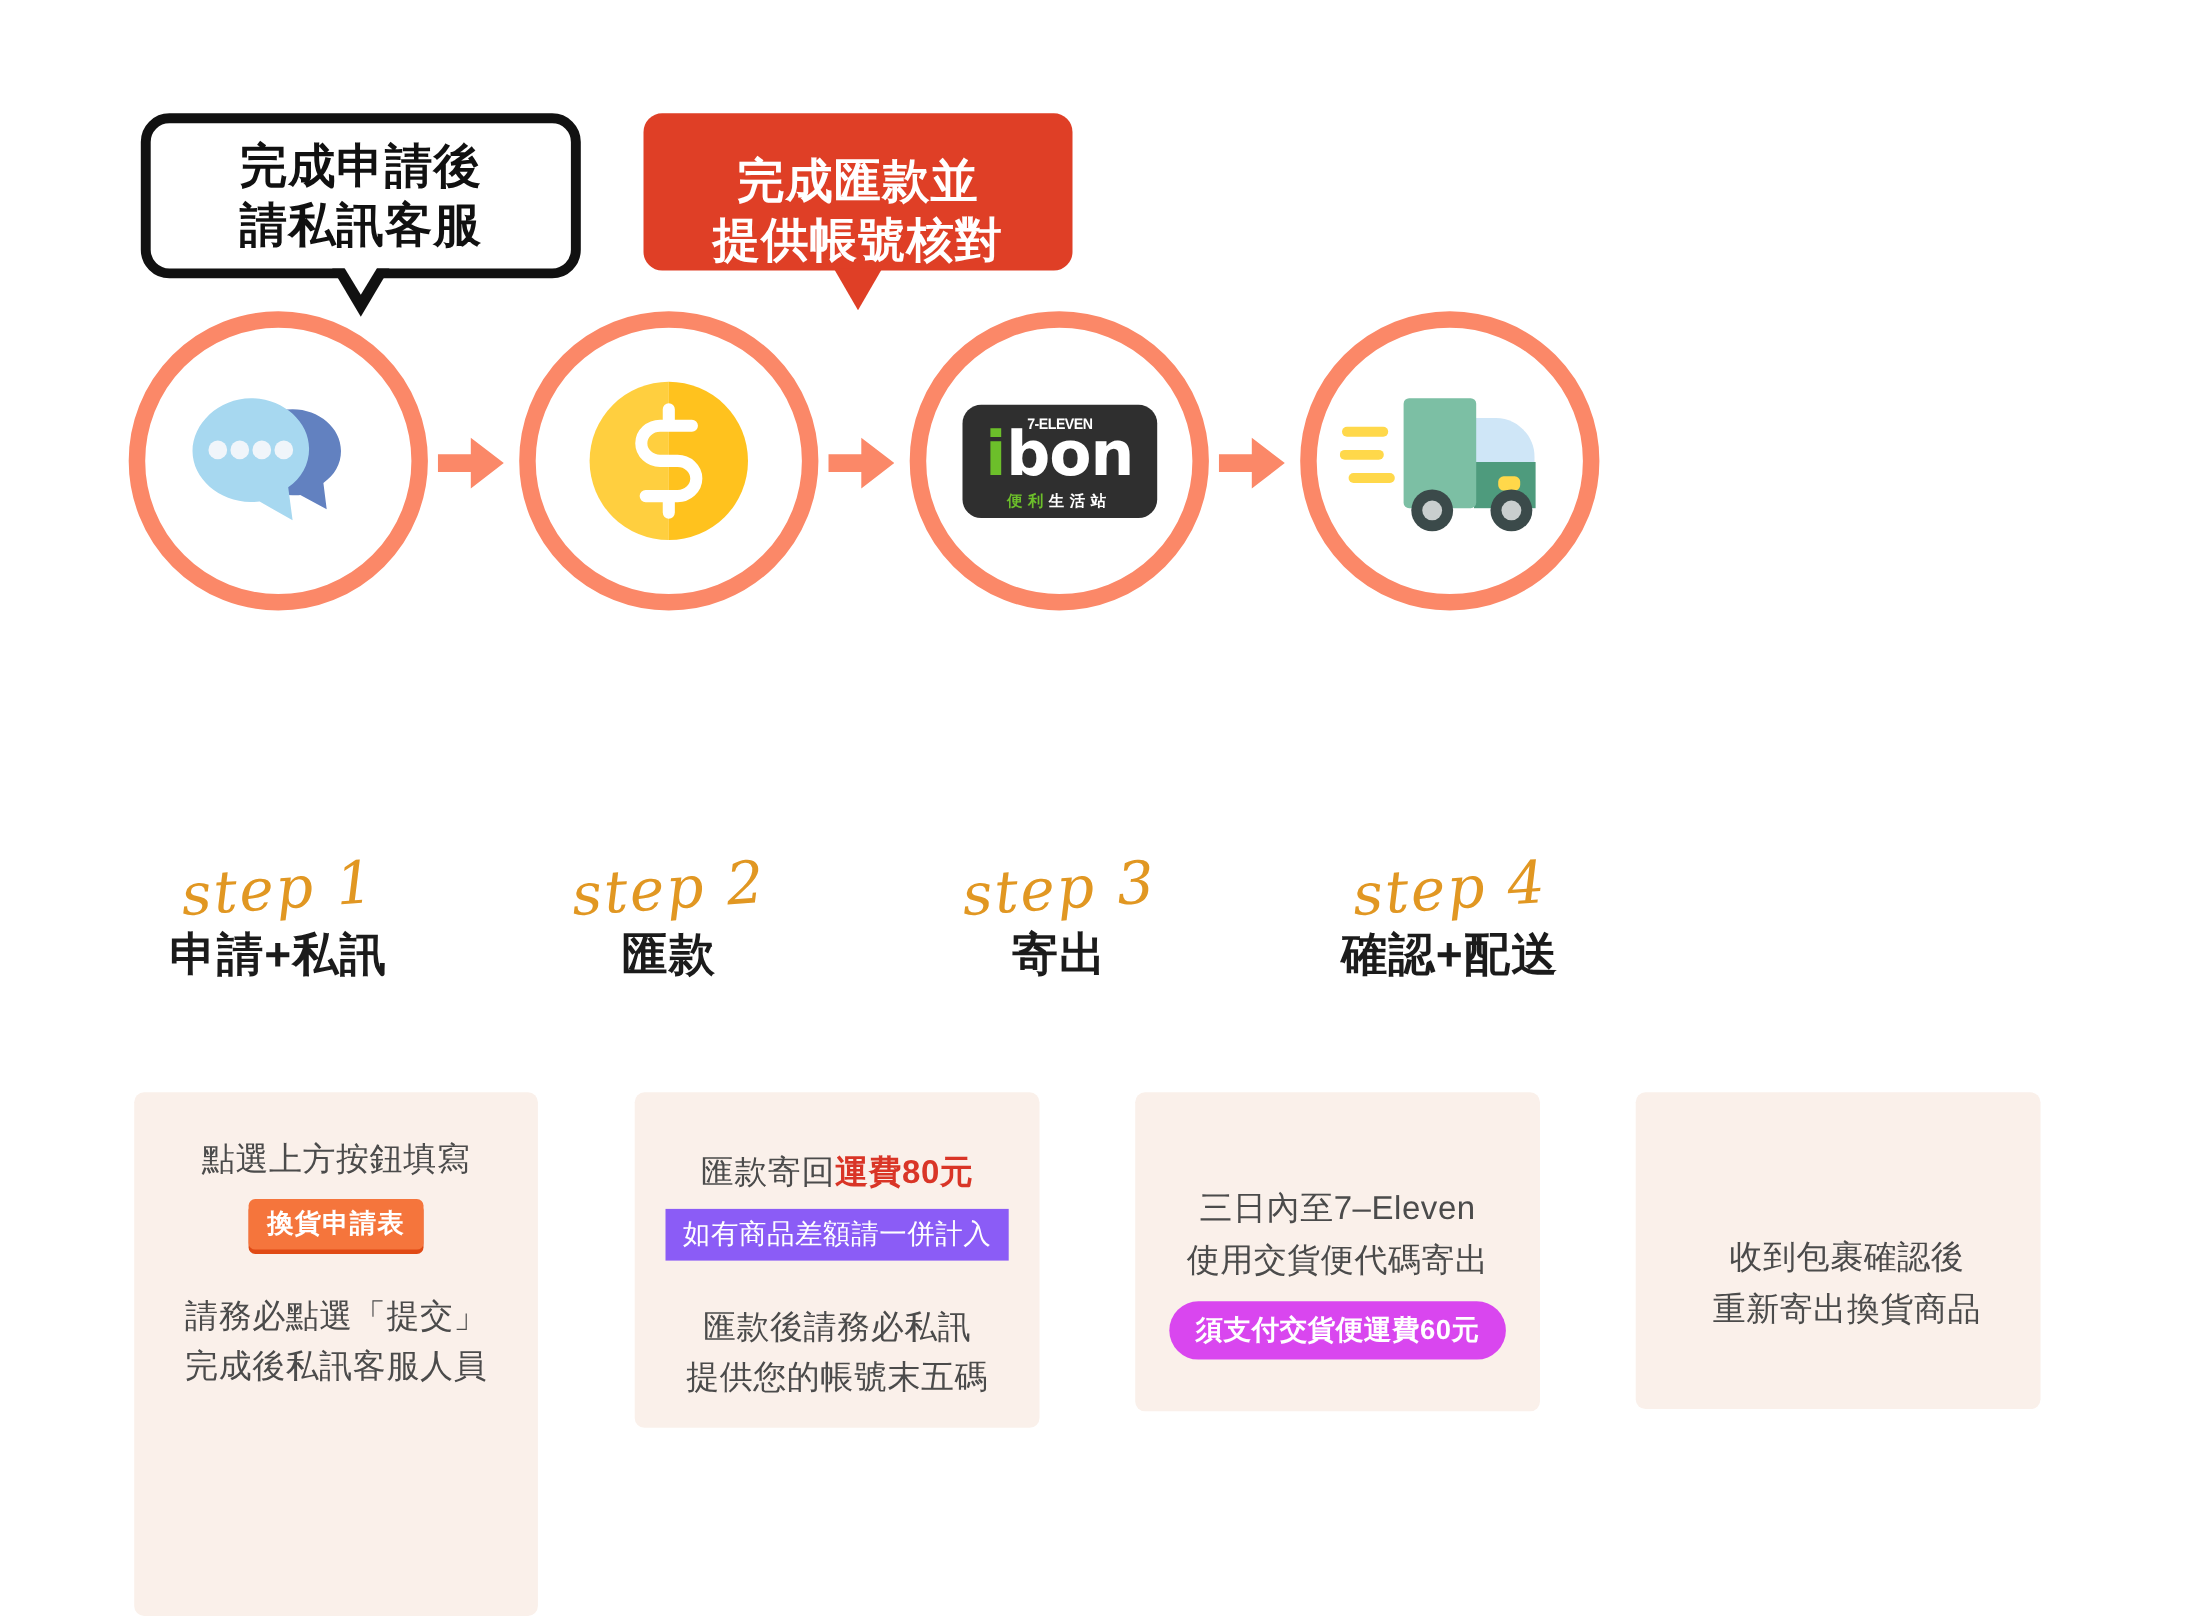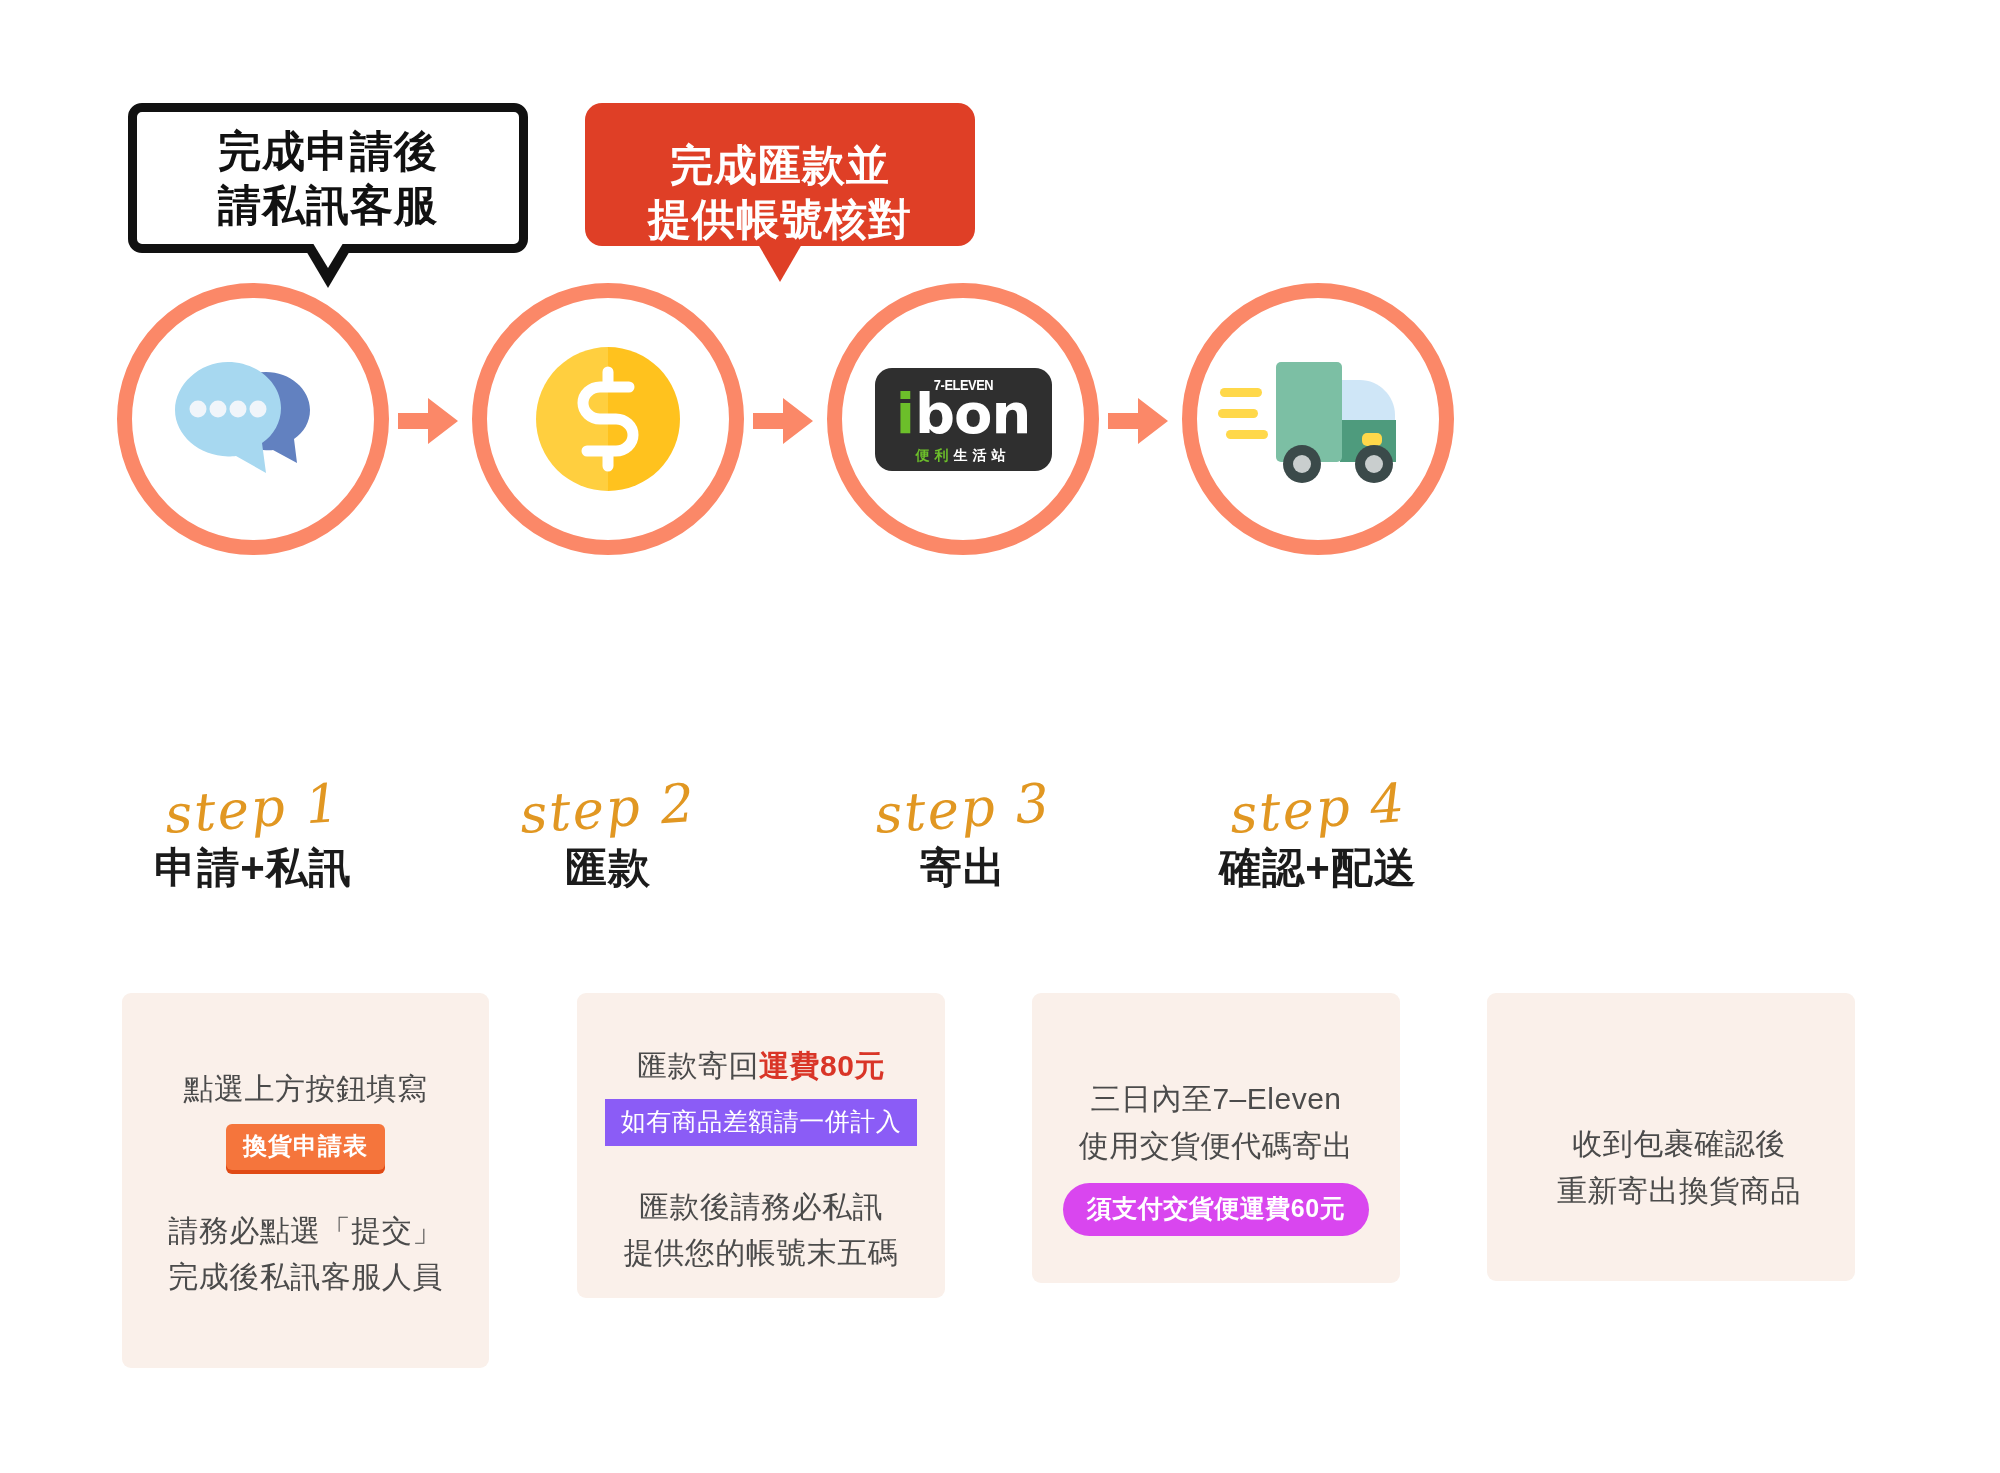--- a/index.html
+++ b/index.html
@@ -12,21 +12,21 @@
   }
   .stage{position:absolute;left:0;top:0;width:2000px;height:1473px;}
 
   
   .bubble{position:absolute;box-sizing:border-box;display:flex;
           align-items:center;justify-content:center;text-align:center;}
   .bubble .txt{line-height:1.26;font-weight:700;letter-spacing:1px;white-space:pre-line;}
 
   .bubble-white{
     left:128px;top:103px;width:400px;height:150px;
-    border:9px solid #111111;border-radius:14px;background:#ffffff;text-align:center;
+    border:9px solid #111111;border-radius:26px;background:#ffffff;text-align:center;
   }
   .bubble-white .txt{font-size:43px;color:#111111;}
   .bubble-white .tail{
     position:absolute;left:50%;margin-left:-26px;bottom:-44px;
     width:0;height:0;border-left:26px solid transparent;border-right:26px solid transparent;
     border-top:44px solid #111111;
   }
   .bubble-white .tail-in{
     position:absolute;left:50%;margin-left:-17px;bottom:-24px;
     width:0;height:0;border-left:17px solid transparent;border-right:17px solid transparent;
@@ -73,21 +73,21 @@
   }
   .cn-step{
     display:block;margin-top:1px;font-size:42px;font-weight:700;color:#1b1b1b;
     letter-spacing:1px;
   }
 
   
   .card{position:absolute;background:#FAF0EA;border-radius:9px;
         box-sizing:border-box;display:flex;flex-direction:column;
         align-items:center;text-align:center;}
-  .k1{left:122px;top:993px;width:367px;height:375px;padding-top:73px;}
+  .k1{left:122px;top:993px;width:367px;height:476px;padding-top:39px;}
   .k2{left:577px;top:993px;width:368px;height:305px;padding-top:50px;}
   .k3{left:1032px;top:993px;width:368px;height:290px;padding-top:83px;}
   .k4{left:1487px;top:993px;width:368px;height:288px;padding-top:128px;padding-left:16px;}
 
   .line{font-size:30px;color:#4b4b4b;line-height:1.55;letter-spacing:.5px;}
   .line .hl{color:#D93527;font-weight:700;}
 
   .pill-orange{
     display:inline-block;margin:11px 0 0;padding:6px 17px 8px;
     background:#F5753C;border-radius:6px;color:#ffffff;

